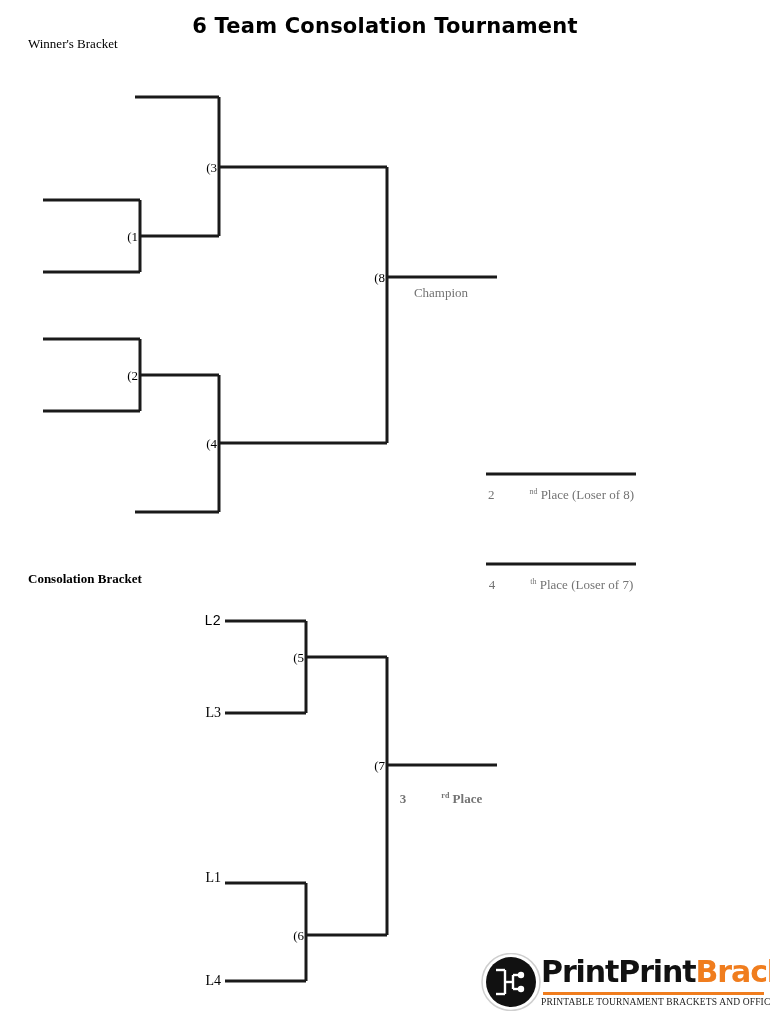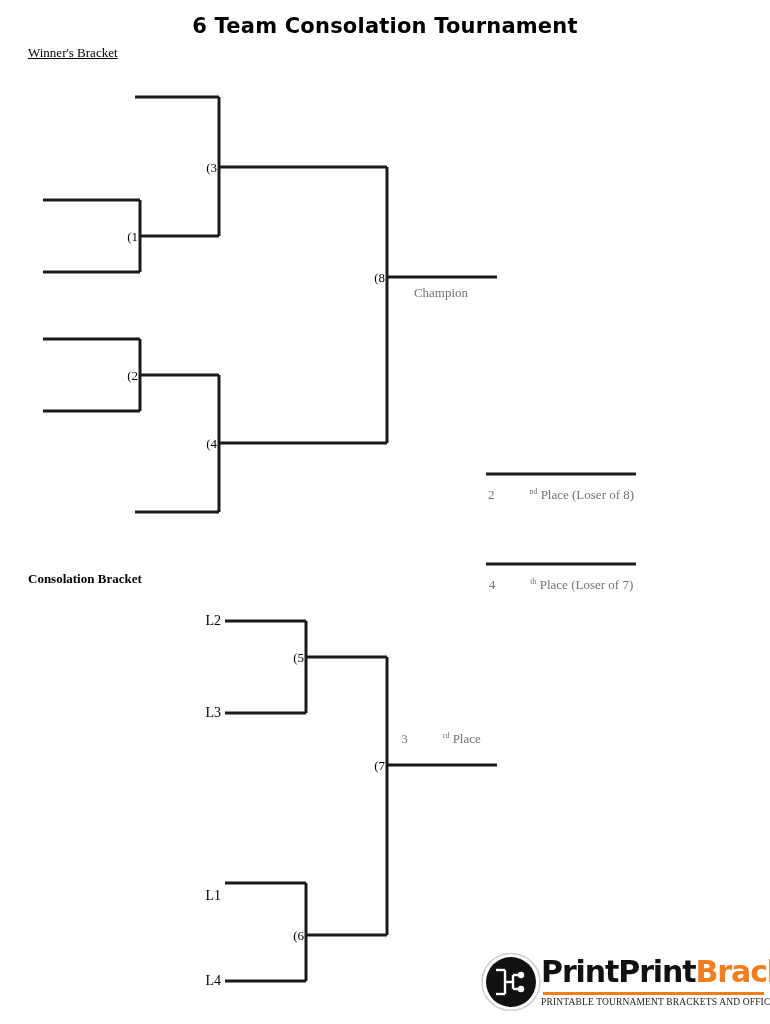--- a/index.html
+++ b/index.html
@@ -39,21 +39,21 @@
   }
 
   
   .section-caption {
     position: absolute;
     font-family: "Liberation Serif", "DejaVu Serif", serif;
     font-size: 13px;
     color: #000;
     white-space: nowrap;
   }
-  #winners-caption { left: 28px; top: 45px; text-decoration: underline; }
+  #winners-caption { left: 28px; top: 36px; }
   #consolation-caption { left: 28px; top: 571px; font-weight: bold; }
 
   
   #bracket-svg {
     position: absolute;
     left: 0;
     top: 0;
     width: 770px;
     height: 1024px;
   }
@@ -211,28 +211,28 @@
 
   <div id="labels-layer">
       <div class="game-label" style="left: 138px; top: 236px;">(1</div>
       <div class="game-label" style="left: 138px; top: 375px;">(2</div>
       <div class="game-label" style="left: 217px; top: 167px;">(3</div>
       <div class="game-label" style="left: 217px; top: 443px;">(4</div>
       <div class="game-label" style="left: 385px; top: 277px;">(8</div>
       <div class="game-label" style="left: 304px; top: 657px;">(5</div>
       <div class="game-label" style="left: 304px; top: 935px;">(6</div>
       <div class="game-label" style="left: 385px; top: 765px;">(7</div>
-      <div class="entry-label" style="left: 221px; top: 621px;">L2</div>
+      <div class="entry-label" style="left: 221px; top: 621px; font-family: Liberation Mono, monospace;">L2</div>
       <div class="entry-label" style="left: 221px; top: 713px;">L3</div>
-      <div class="entry-label" style="left: 221px; top: 896px;">L1</div>
+      <div class="entry-label" style="left: 221px; top: 878px;">L1</div>
       <div class="entry-label" style="left: 221px; top: 981px;">L4</div>
       <div class="outcome-caption" style="left: 441px; top: 286px;">Champion</div>
       <div class="outcome-caption" style="left: 561px; top: 488px;">2<sup>nd</sup> Place (Loser of 8)</div>
       <div class="outcome-caption" style="left: 561px; top: 578px;">4<sup>th</sup> Place (Loser of 7)</div>
-      <div class="outcome-caption" style="left: 441px; top: 732px;">3<sup>rd</sup> Place</div>
+      <div class="outcome-caption" style="left: 441px; top: 792px; font-weight: bold;">3<sup>rd</sup> Place</div>
     </div>
 
   <div id="logo">
     <svg id="logo-mark" viewBox="0 0 60 58">
       <ellipse cx="30" cy="29" rx="29" ry="28.5" fill="none" stroke="#cfcfcf" stroke-width="1.5"></ellipse>
       <ellipse cx="30" cy="29" rx="25" ry="25" fill="#111111"></ellipse>
       <g stroke="#ffffff" stroke-width="2.4" fill="none">
         <line x1="15" y1="17" x2="24" y2="17"></line>
         <line x1="15" y1="41" x2="24" y2="41"></line>
         <line x1="24" y1="17" x2="24" y2="41"></line>

